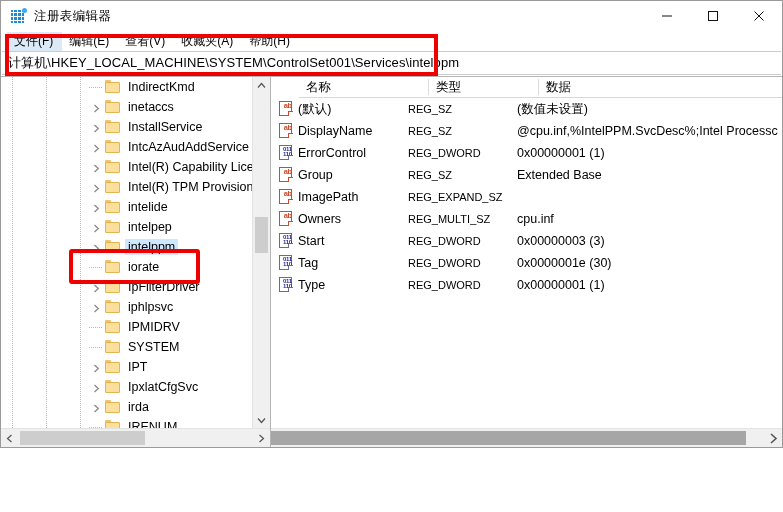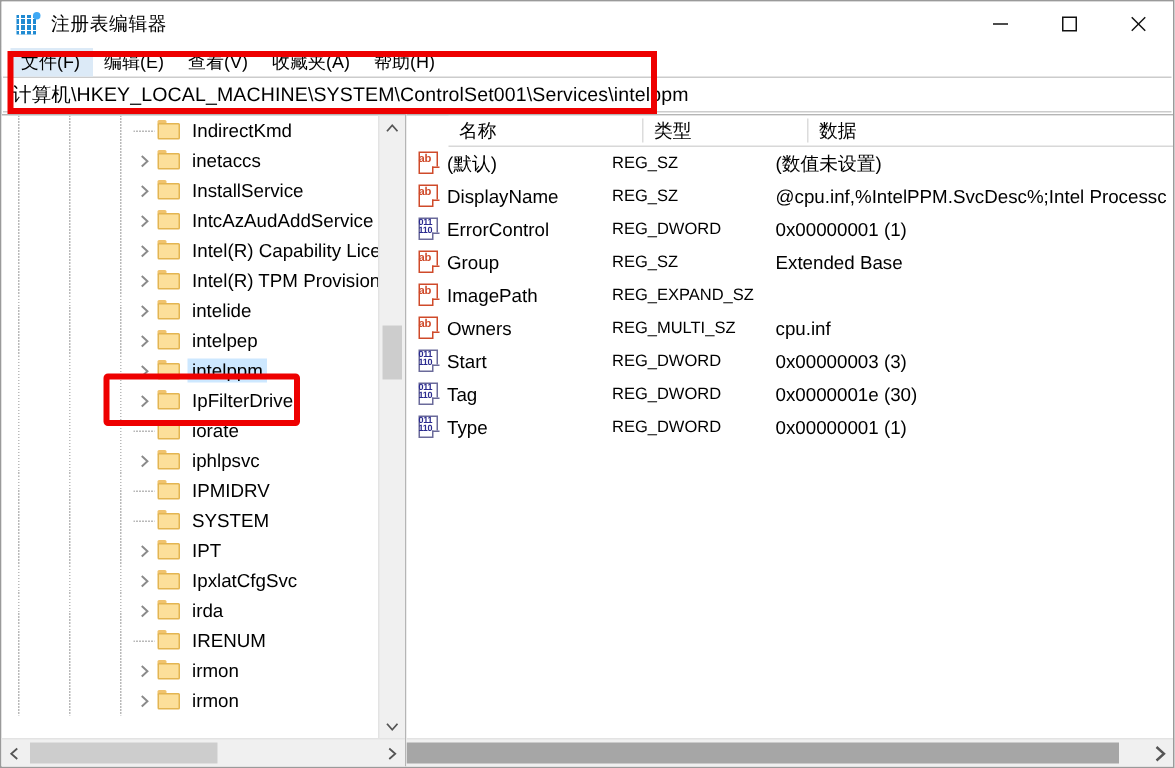--- a/index.html
+++ b/index.html
@@ -1,21 +1,21 @@
 <!DOCTYPE html>
 <html><head>
 <meta charset="utf-8">
 <style>
   html,body{margin:0;padding:0;}
   body{
     width:783px;height:512px;overflow:hidden;
     font-family:"Liberation Sans","DejaVu Sans",sans-serif;
     font-size:12.5px;color:#000;background:#fff;
   }
-  .window{position:relative;width:783px;height:512px;background:#fff;box-sizing:border-box;border:1px solid #9a9a9a;overflow:hidden;}
+  .window{position:relative;width:783px;height:448px;background:#fff;box-sizing:border-box;border:1px solid #9a9a9a;overflow:hidden;}
 
   
   .titlebar{height:30px;display:flex;align-items:center;background:#fff;}
   .app-icon{width:16px;height:16px;margin-left:10px;margin-right:7px;position:relative;flex:0 0 auto;}
   .app-icon .grid{position:absolute;left:0;top:2px;width:13px;height:13px;background:#1f8ad2;}
   .app-icon .grid::before{content:"";position:absolute;left:0;top:0;right:0;bottom:0;
      background:
        linear-gradient(to right,transparent 0 2px,#fff 2px 3px,transparent 3px 6px,#fff 6px 7px,transparent 7px 10px,#fff 10px 11px,transparent 11px),
        linear-gradient(to bottom,transparent 0 2px,#fff 2px 3px,transparent 3px 6px,#fff 6px 7px,transparent 7px 10px,#fff 10px 11px,transparent 11px);
   }
@@ -60,21 +60,21 @@
   
   .rhead{position:relative;height:20px;border-bottom:1px solid #d8d8d8;background:#fff;}
   .rhead .hcell{position:absolute;top:0;height:20px;line-height:20px;font-size:12.5px;padding-left:7px;color:#000;}
   .rhead .hsep{position:absolute;top:2px;height:16px;width:1px;background:#dcdcdc;}
   .rows{position:absolute;left:0;top:21px;right:0;bottom:18px;overflow:hidden;}
   .rrow{position:relative;height:22px;white-space:nowrap;}
   .vicon{position:absolute;left:8px;top:3px;width:14px;height:15px;}
   .vicon .page{position:absolute;left:0;top:0;width:13px;height:15px;background:#fff;border:1px solid #cf4a2a;box-sizing:border-box;}
   .vicon .fold{position:absolute;right:0;bottom:0;width:5px;height:5px;background:#fff;border-left:1px solid #cf4a2a;border-top:1px solid #cf4a2a;box-sizing:border-box;}
   .vicon .txt{position:absolute;left:0;top:0;width:13px;height:15px;font-size:7.5px;font-weight:bold;color:#cf4a2a;
-              line-height:7px;text-align:left;font-family:"Liberation Sans",sans-serif;padding-top:1px;box-sizing:border-box;letter-spacing:-.2px;}
+              line-height:7px;text-align:right;font-family:"Liberation Sans",sans-serif;padding-top:1px;box-sizing:border-box;letter-spacing:-.2px;}
   .vicon.dword .page{border-color:#6a6a9a;}
   .vicon.dword .fold{border-color:#6a6a9a;}
   .vicon.dword .txt{color:#2b2b8f;font-size:6px;line-height:5px;padding-top:2px;}
   .cname{position:absolute;left:27px;top:0;height:22px;line-height:22px;font-size:12.5px;}
   .ctype{position:absolute;left:137px;top:0;height:22px;line-height:22px;font-size:11px;}
   .cdata{position:absolute;left:246px;top:0;height:22px;line-height:22px;font-size:12.5px;}
 
   
   .vscroll{position:absolute;right:0;top:0;bottom:18px;width:17px;background:#f0f0f0;border-left:1px solid #e3e3e3;}
   .vscroll .arrow{position:absolute;left:0;right:0;height:17px;display:flex;align-items:center;justify-content:center;color:#606060;}
@@ -272,41 +272,41 @@
               <span class="bod"></span>
             </span>
             <span class="tlabel">intelppm</span>
           </div>
           <div class="tnode">
             <div class="guides">
               <i style="left:11px"></i>
               <i style="left:45px"></i>
               <i style="left:79px"></i>
             </div>
+            <span class="dash"></span>
+            <span class="folder">
+              <span class="tab"></span>
+              <span class="bod"></span>
+            </span>
+            <span class="tlabel">iorate</span>
+          </div>
+          <div class="tnode">
+            <div class="guides">
+              <i style="left:11px"></i>
+              <i style="left:45px"></i>
+              <i style="left:79px"></i>
+            </div>
             <span class="chev"><svg width="9" height="9" viewBox="0 0 9 9">
                 <path d="M2.5 1 L6.3 4.5 L2.5 8" fill="none" stroke="#8a8a8a" stroke-width="1.3"></path>
               </svg></span>
             <span class="folder">
               <span class="tab"></span>
               <span class="bod"></span>
             </span>
             <span class="tlabel">IpFilterDriver</span>
-          </div>
-          <div class="tnode">
-            <div class="guides">
-              <i style="left:11px"></i>
-              <i style="left:45px"></i>
-              <i style="left:79px"></i>
-            </div>
-            <span class="dash"></span>
-            <span class="folder">
-              <span class="tab"></span>
-              <span class="bod"></span>
-            </span>
-            <span class="tlabel">iorate</span>
           </div>
           <div class="tnode">
             <div class="guides">
               <i style="left:11px"></i>
               <i style="left:45px"></i>
               <i style="left:79px"></i>
             </div>
             <span class="chev"><svg width="9" height="9" viewBox="0 0 9 9">
                 <path d="M2.5 1 L6.3 4.5 L2.5 8" fill="none" stroke="#8a8a8a" stroke-width="1.3"></path>
               </svg></span>

